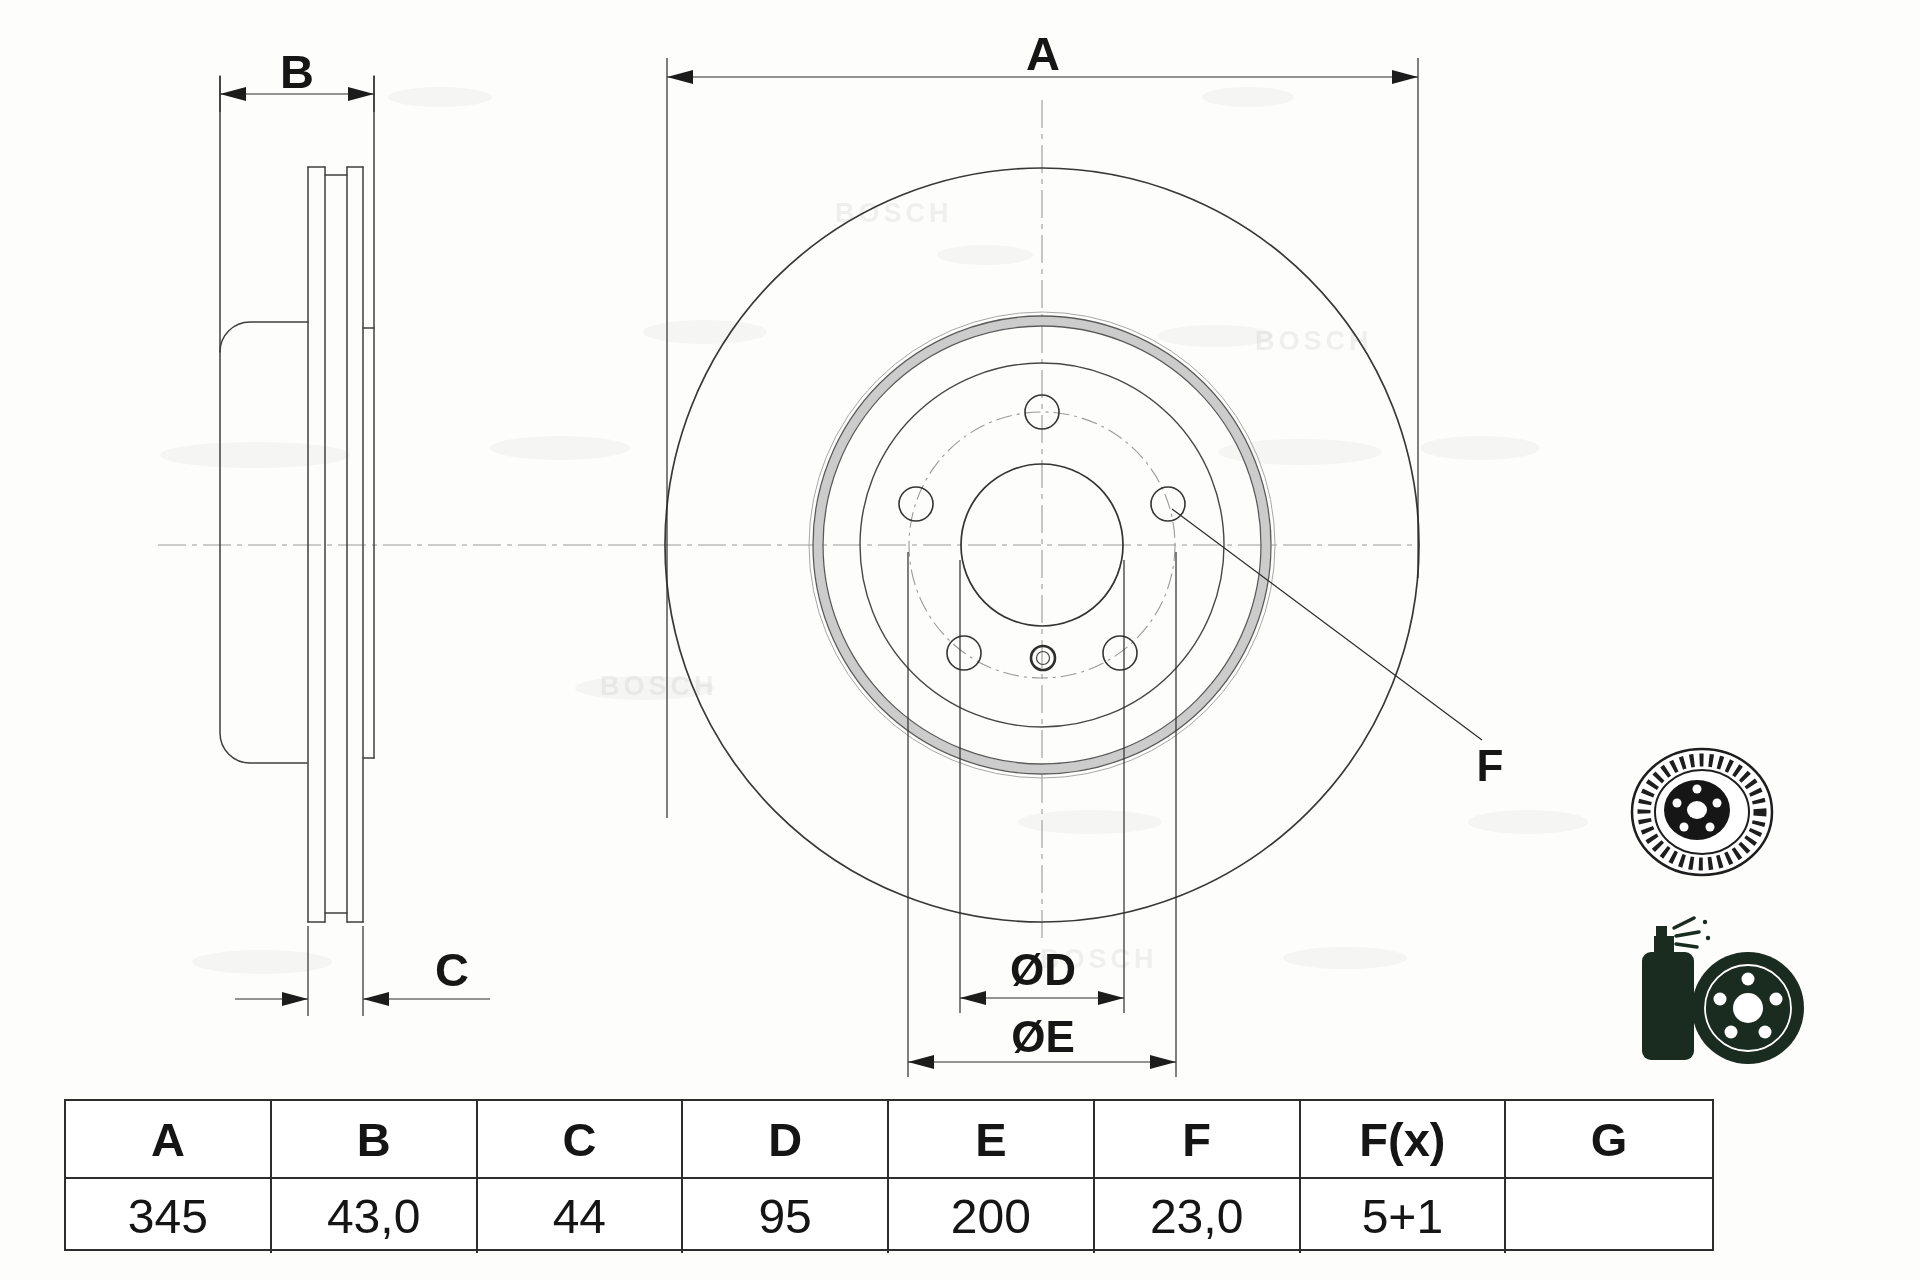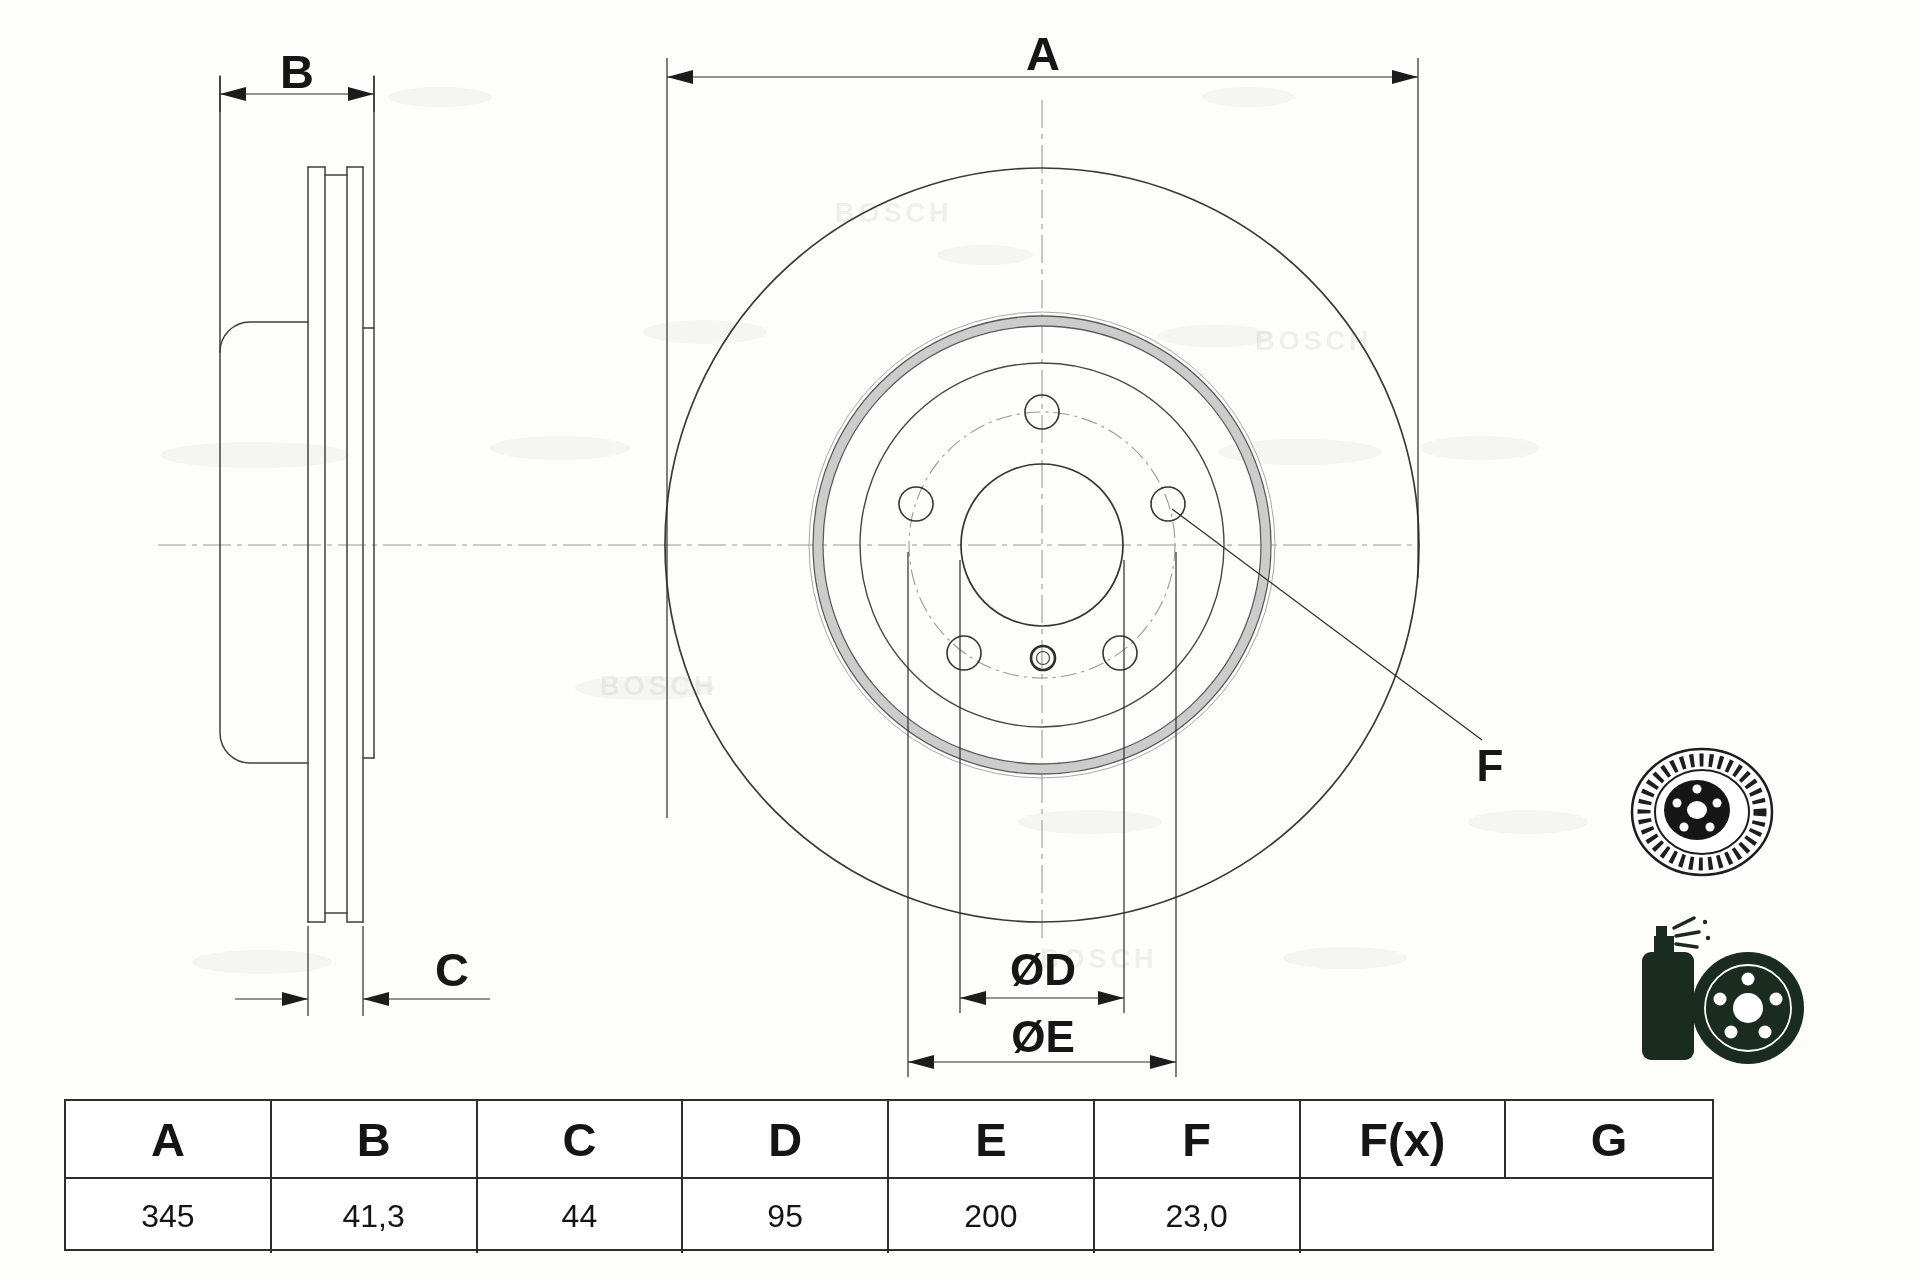--- a/index.html
+++ b/index.html
@@ -17,21 +17,21 @@
     border:2.5px solid #2d2d2d;background:#ffffff;box-sizing:border-box;
   }
   .trow{display:grid;grid-template-columns:repeat(8,1fr);}
   .trow.hdr{border-bottom:2px solid #2d2d2d;}
   .cell{
     display:flex;align-items:center;justify-content:center;
     border-right:2px solid #2d2d2d;color:#151515;box-sizing:border-box;
   }
   .cell:last-child{border-right:none;}
   .hdr .cell{font-size:47px;font-weight:600;}
-  .vals .cell{font-size:32px;font-weight:400;}
+  .vals .cell{font-size:48px;font-weight:400;}
 </style>
 </head>
 <body>
 
 <div class="page">
 
 <svg width="1920" height="1280" viewBox="0 0 1920 1280">
 
   <g fill="rgba(40,40,40,0.035)">
     <ellipse cx="255" cy="455" rx="95" ry="13"></ellipse>
@@ -192,22 +192,23 @@
       <div class="cell">B</div>
       <div class="cell">C</div>
       <div class="cell">D</div>
       <div class="cell">E</div>
       <div class="cell">F</div>
       <div class="cell">F(x)</div>
       <div class="cell">G</div>
     </div>
     <div class="trow vals">
       <div class="cell">345</div>
-      <div class="cell">41,3</div>
+      <div class="cell">43,0</div>
       <div class="cell">44</div>
       <div class="cell">95</div>
       <div class="cell">200</div>
       <div class="cell">23,0</div>
+      <div class="cell">5+1</div>
       <div class="cell"></div>
     </div>
   </div>
 
 </div>
 
 </body></html>

